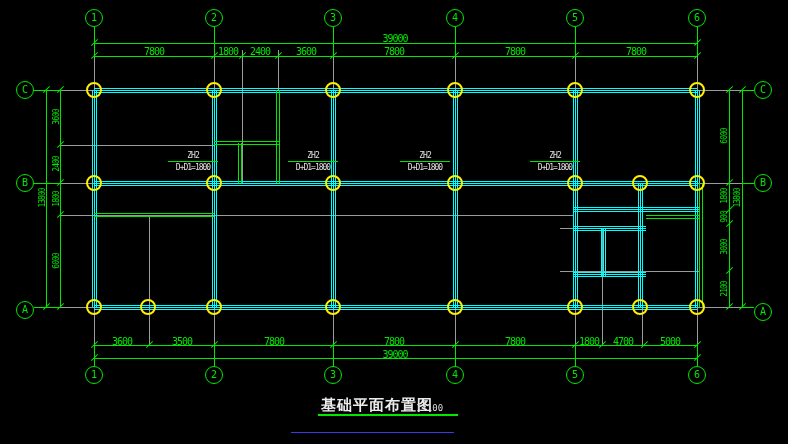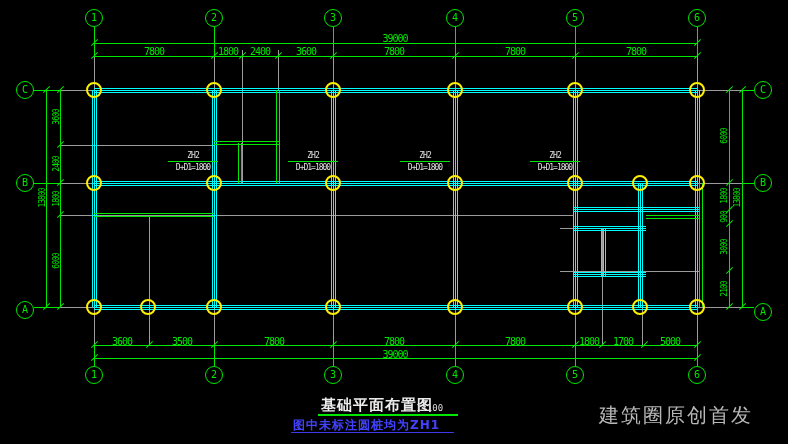--- a/index.html
+++ b/index.html
@@ -149,21 +149,21 @@
   <div class="ab dt" style="left:394px;top:46px;">7800</div>
   <div class="ab dt" style="left:515px;top:46px;">7800</div>
   <div class="ab dt" style="left:636px;top:46px;">7800</div>
 
   <div class="ab dt" style="left:122px;top:336px;">3600</div>
   <div class="ab dt" style="left:182px;top:336px;">3500</div>
   <div class="ab dt" style="left:274px;top:336px;">7800</div>
   <div class="ab dt" style="left:394px;top:336px;">7800</div>
   <div class="ab dt" style="left:515px;top:336px;">7800</div>
   <div class="ab dt" style="left:589px;top:336px;">1800</div>
-  <div class="ab dt" style="left:623px;top:336px;">1700</div>
+  <div class="ab dt" style="left:623px;top:336px;">4700</div>
   <div class="ab dt" style="left:670px;top:336px;">5000</div>
   <div class="ab dt" style="left:395px;top:349px;">39000</div>
 
   <div class="ab dtv" style="left:56px;top:117px;">3600</div>
   <div class="ab dtv" style="left:56px;top:164px;">2400</div>
   <div class="ab dtv" style="left:56px;top:199px;">1800</div>
   <div class="ab dtv" style="left:56px;top:261px;">6000</div>
   <div class="ab dtv" style="left:42px;top:198px;">13800</div>
 
   <div class="ab dtv" style="left:724px;top:136px;">6000</div>
@@ -236,18 +236,16 @@
   </div>
   <div class="ab zh" style="left:530px;top:151px;">
     <div>ZH2</div>
     <div class="ul"></div>
     <div>D+D1=1800</div>
   </div>
 
   <div class="ab title" style="left:321px;top:396px;">基础平面布置图</div>
   <div class="ab scale" style="left:416px;top:403px;">1:100</div>
   <div class="ab" style="left:318px;top:414px;width:140px;height:2px;background:#00e800;"></div>
-  <div class="ab note" style="left:293px;top:417px;">图中未标注圆桩均为ZH1</div>
   <div class="ab" style="left:291px;top:432px;width:163px;height:1px;background:#3a3ae8;"></div>
 
-  <div class="ab wm" style="left:599px;top:402px;">建筑圈原创首发</div>
 
 </div>
 
 </body></html>

